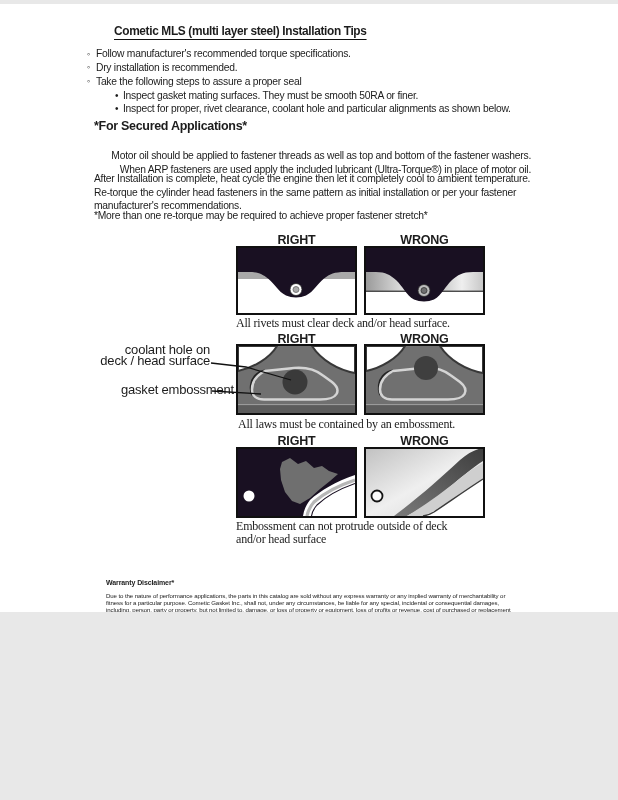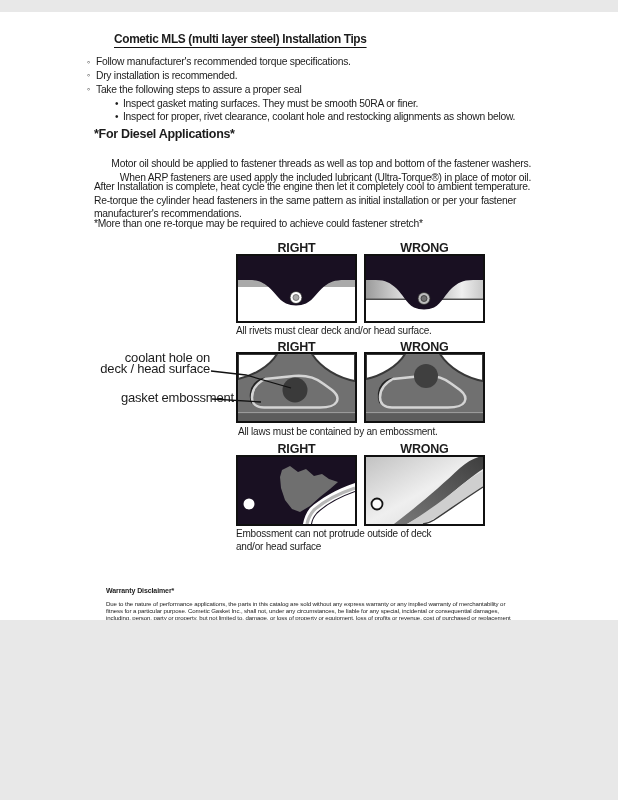--- a/index.html
+++ b/index.html
@@ -1,19 +1,19 @@
 <!DOCTYPE html>
 <html><head>
 <meta charset="utf-8">
 <style>
   html,body{margin:0;padding:0;background:#e8e8e8;}
   .page{
     position:relative;width:618px;height:608px;background:#ffffff;
     font-family:"Liberation Sans","DejaVu Sans",sans-serif;color:#1c1c1c;
-    overflow:hidden;margin:12px auto;
+    overflow:hidden;margin:4px auto;
   }
   .abs{position:absolute;}
   .title{
     top:19px;left:114px;font-size:13.5px;font-weight:bold;letter-spacing:-0.4px;
     border-bottom:1.7px solid #111;padding-bottom:1px;white-space:nowrap;
     transform:scaleX(0.88);transform-origin:left top;
   }
   .bullets{top:43px;left:87px;width:460px;font-size:10.3px;letter-spacing:-0.25px;line-height:13.4px;}
   .b-row{white-space:nowrap;}
   .b-mark{display:inline-block;width:9px;font-size:9px;vertical-align:0.5px;}
@@ -23,21 +23,21 @@
   .body-par{left:94px;width:437px;font-size:10.3px;letter-spacing:-0.25px;line-height:13.6px;}
   .p1{top:145px;text-align:right;}
   .p2{top:168px;}
   .note{top:206px;left:94px;font-size:10.3px;letter-spacing:-0.25px;}
   .fig-label{width:121px;text-align:center;font-size:12.5px;font-weight:bold;letter-spacing:-0.2px;}
   .fig-box{
     width:121px;border:2px solid #101010;background:#fff;box-sizing:border-box;
   }
   .fig-box svg{display:block;width:100%;height:100%;}
   .h69{height:69px;} .h71{height:71px;}
-  .caption{font-size:10px;letter-spacing:-0.2px;line-height:12.5px;white-space:pre-line;}
+  .caption{font-size:12px;letter-spacing:-0.2px;line-height:12.5px;white-space:pre-line;font-family:Liberation Serif, serif;}
   .anno{font-size:13px;letter-spacing:-0.2px;line-height:10.8px;white-space:pre-line;}
   .anno-coolant{top:341px;left:90px;width:120px;text-align:right;}
   .anno-emboss{top:381px;left:121px;}
   .leader-overlay{top:0;left:0;width:618px;height:800px;pointer-events:none;z-index:5;}
   .disclaimer{top:575px;left:106px;width:412px;}
   .disc-head{font-size:7px;font-weight:bold;letter-spacing:-0.1px;margin:0 0 6px 0;}
   .disc-par{font-size:6.1px;letter-spacing:-0.1px;line-height:7.1px;margin:0 0 5px 0;white-space:pre-line;}
   .page-number{top:757px;left:389px;font-size:13.5px;letter-spacing:0.2px;color:#a21caf;}
 </style>
 </head>
@@ -45,27 +45,27 @@
 
 <div class="page">
 
   <div class="abs title">Cometic MLS (multi layer steel) Installation Tips</div>
 
   <div class="abs bullets">
     <div class="b-row"><span class="b-mark">◦</span><span>Follow manufacturer's recommended torque specifications.</span></div>
     <div class="b-row"><span class="b-mark">◦</span><span>Dry installation is recommended.</span></div>
     <div class="b-row"><span class="b-mark">◦</span><span>Take the following steps to assure a proper seal</span></div>
     <div class="sb-row"><span class="sb-mark">•</span><span>Inspect gasket mating surfaces.  They must be smooth 50RA or finer.</span></div>
-    <div class="sb-row"><span class="sb-mark">•</span><span>Inspect for proper, rivet clearance, coolant hole and restocking alignments as shown below.</span></div>
+    <div class="sb-row"><span class="sb-mark">•</span><span>Inspect for proper, rivet clearance, coolant hole and particular alignments as shown below.</span></div>
   </div>
 
-  <div class="abs diesel-heading">*For Diesel Applications*</div>
+  <div class="abs diesel-heading">*For Secured Applications*</div>
   <div class="abs body-par p1">Motor oil should be applied to fastener threads as well as top and bottom of the fastener washers. When ARP fasteners are used apply the included lubricant (Ultra-Torque®) in place of motor oil.</div>
   <div class="abs body-par p2">After Installation is complete, heat cycle the engine then let it completely cool to ambient temperature. Re-torque the cylinder head fasteners in the same pattern as initial installation or per your fastener manufacturer's recommendations.</div>
-  <div class="abs note">*More than one re-torque may be required to achieve could fastener stretch*</div>
+  <div class="abs note">*More than one re-torque may be required to achieve proper fastener stretch*</div>
 
   <div class="abs fig-label" style="top:229px;left:236px;">RIGHT</div>
   <div class="abs fig-label" style="top:229px;left:364px;">WRONG</div>
 
   <div class="abs fig-box h69" style="top:242px;left:236px;">
     <svg viewBox="0 0 117 65" preserveAspectRatio="none">
       <rect width="117" height="65" fill="#ffffff"></rect>
       <rect y="24" width="117" height="7" fill="#a9a9a9"></rect>
       <path d="M0,0 H117 V24 H107 C96,24 92,26 86,30.5 C79,36 76,43.5 68,47.5 C62,50 54,50 48,47.5 C40,43.5 37,36 30,30.5 C24,26 20,24 10,24 H0 Z" fill="#191022"></path>
       <circle cx="58" cy="41.5" r="6" fill="#ffffff" stroke="#222" stroke-width="0.8"></circle>

